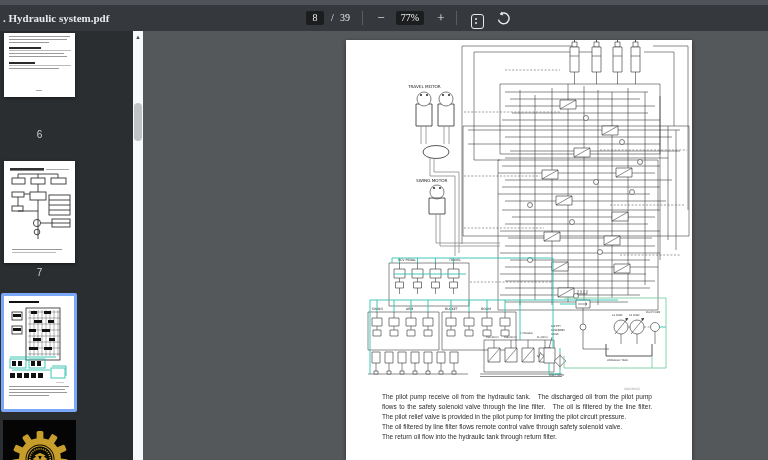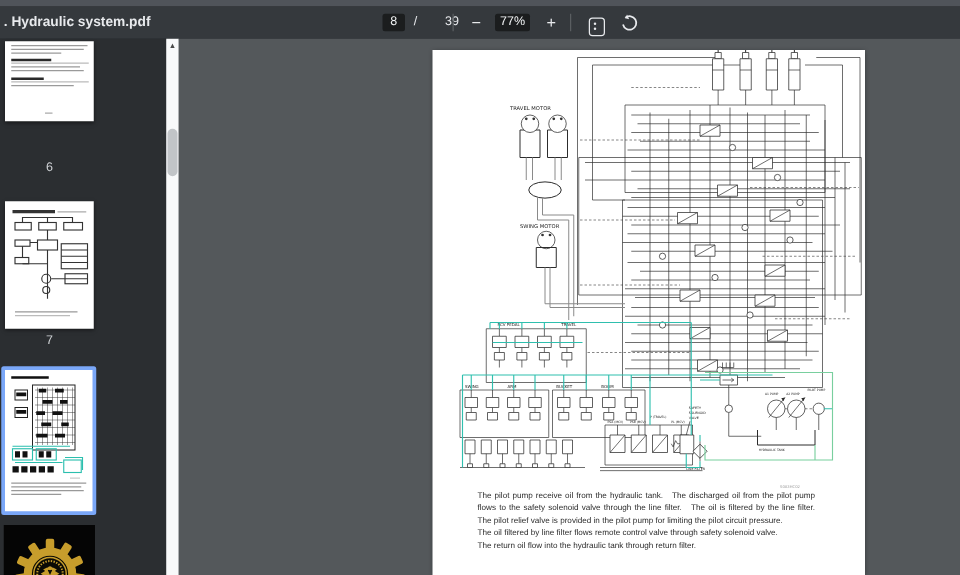--- a/index.html
+++ b/index.html
@@ -4,21 +4,21 @@
 <style>
   html,body{margin:0;padding:0;background:#54585b;}
   #app{position:relative;width:768px;height:460px;overflow:hidden;background:#54585b;
        font-family:"Liberation Sans",sans-serif;}
   .abs{position:absolute;}
 
   
   #topstrip{left:0;top:0;width:768px;height:5px;background:#50545a;border-bottom:1px solid #3b3e42;}
 
   
-  #toolbar{left:0;top:5px;width:768px;height:26px;background:#35393d;border-bottom:1px solid #232628;}
+  #toolbar{left:0;top:5px;width:768px;height:26px;background:#35393d;border-bottom:1px solid #232628;font-family:Liberation Serif, serif;}
   #toolbar .title{position:absolute;left:3px;top:0;line-height:26px;color:#e8eaed;font-size:11px;font-weight:bold;}
   .tb-badge{position:absolute;top:6px;height:14px;background:#1b1d1e;border-radius:2px;color:#f1f3f4;
             font-size:10px;line-height:14px;text-align:center;}
   .tb-text{position:absolute;top:6px;height:14px;color:#e8eaed;font-size:10px;line-height:14px;}
   .tb-sep{position:absolute;top:6px;width:1px;height:14px;background:#5a5e61;}
   .tb-btn{position:absolute;top:3px;width:20px;height:20px;color:#e8eaed;font-size:13px;line-height:20px;
           text-align:center;cursor:pointer;}
   #fit-icon{position:absolute;top:6px;width:11px;height:13px;border:1.4px solid #e8eaed;border-radius:3px;}
   #fit-icon i{position:absolute;left:3.3px;width:2.2px;height:2.2px;border-radius:50%;background:#e8eaed;}
   #fit-icon i.d1{top:2.5px}#fit-icon i.d2{top:7px}
@@ -65,21 +65,21 @@
 <body>
 
 <div id="app">
 
   <div id="topstrip" class="abs"></div>
 
   <div id="toolbar" class="abs">
     <span class="title">. Hydraulic system.pdf</span>
     <div class="tb-badge" style="left:306px;width:18px;">8</div>
     <span class="tb-text" style="left:331px;">/</span>
-    <span class="tb-text" style="left:356px;">39</span>
+    <span class="tb-text" style="left:340px;">39</span>
     <div class="tb-sep" style="left:362px;"></div>
     <div class="tb-btn" style="left:371px;">−</div>
     <div class="tb-badge" style="left:396px;width:28px;">77%</div>
     <div class="tb-btn" style="left:431px;">+</div>
     <div class="tb-sep" style="left:456px;"></div>
     <div class="tb-btn" style="left:467px;">
       <span id="fit-icon" style="left:4px;">
         <i class="d1"></i>
           <i class="d2"></i>
       </span>

